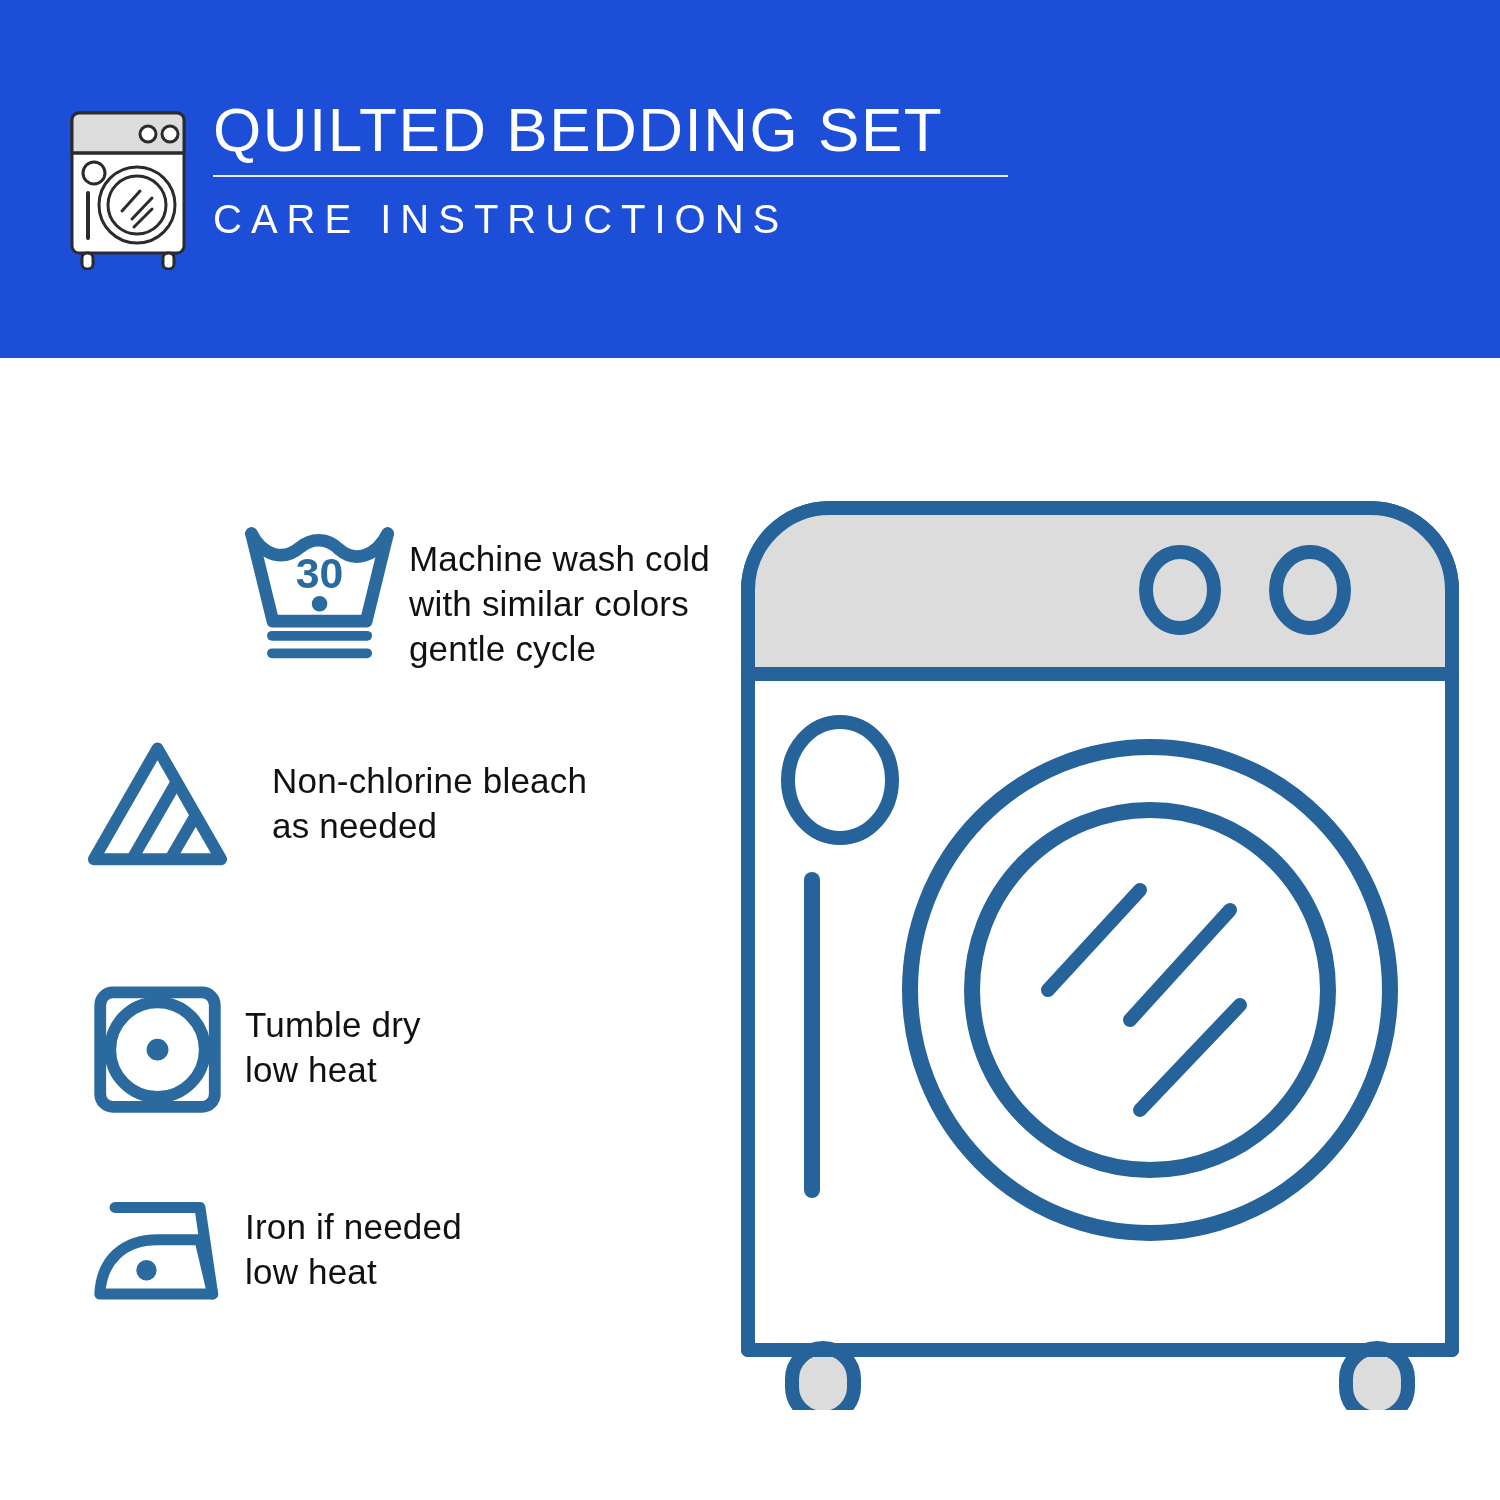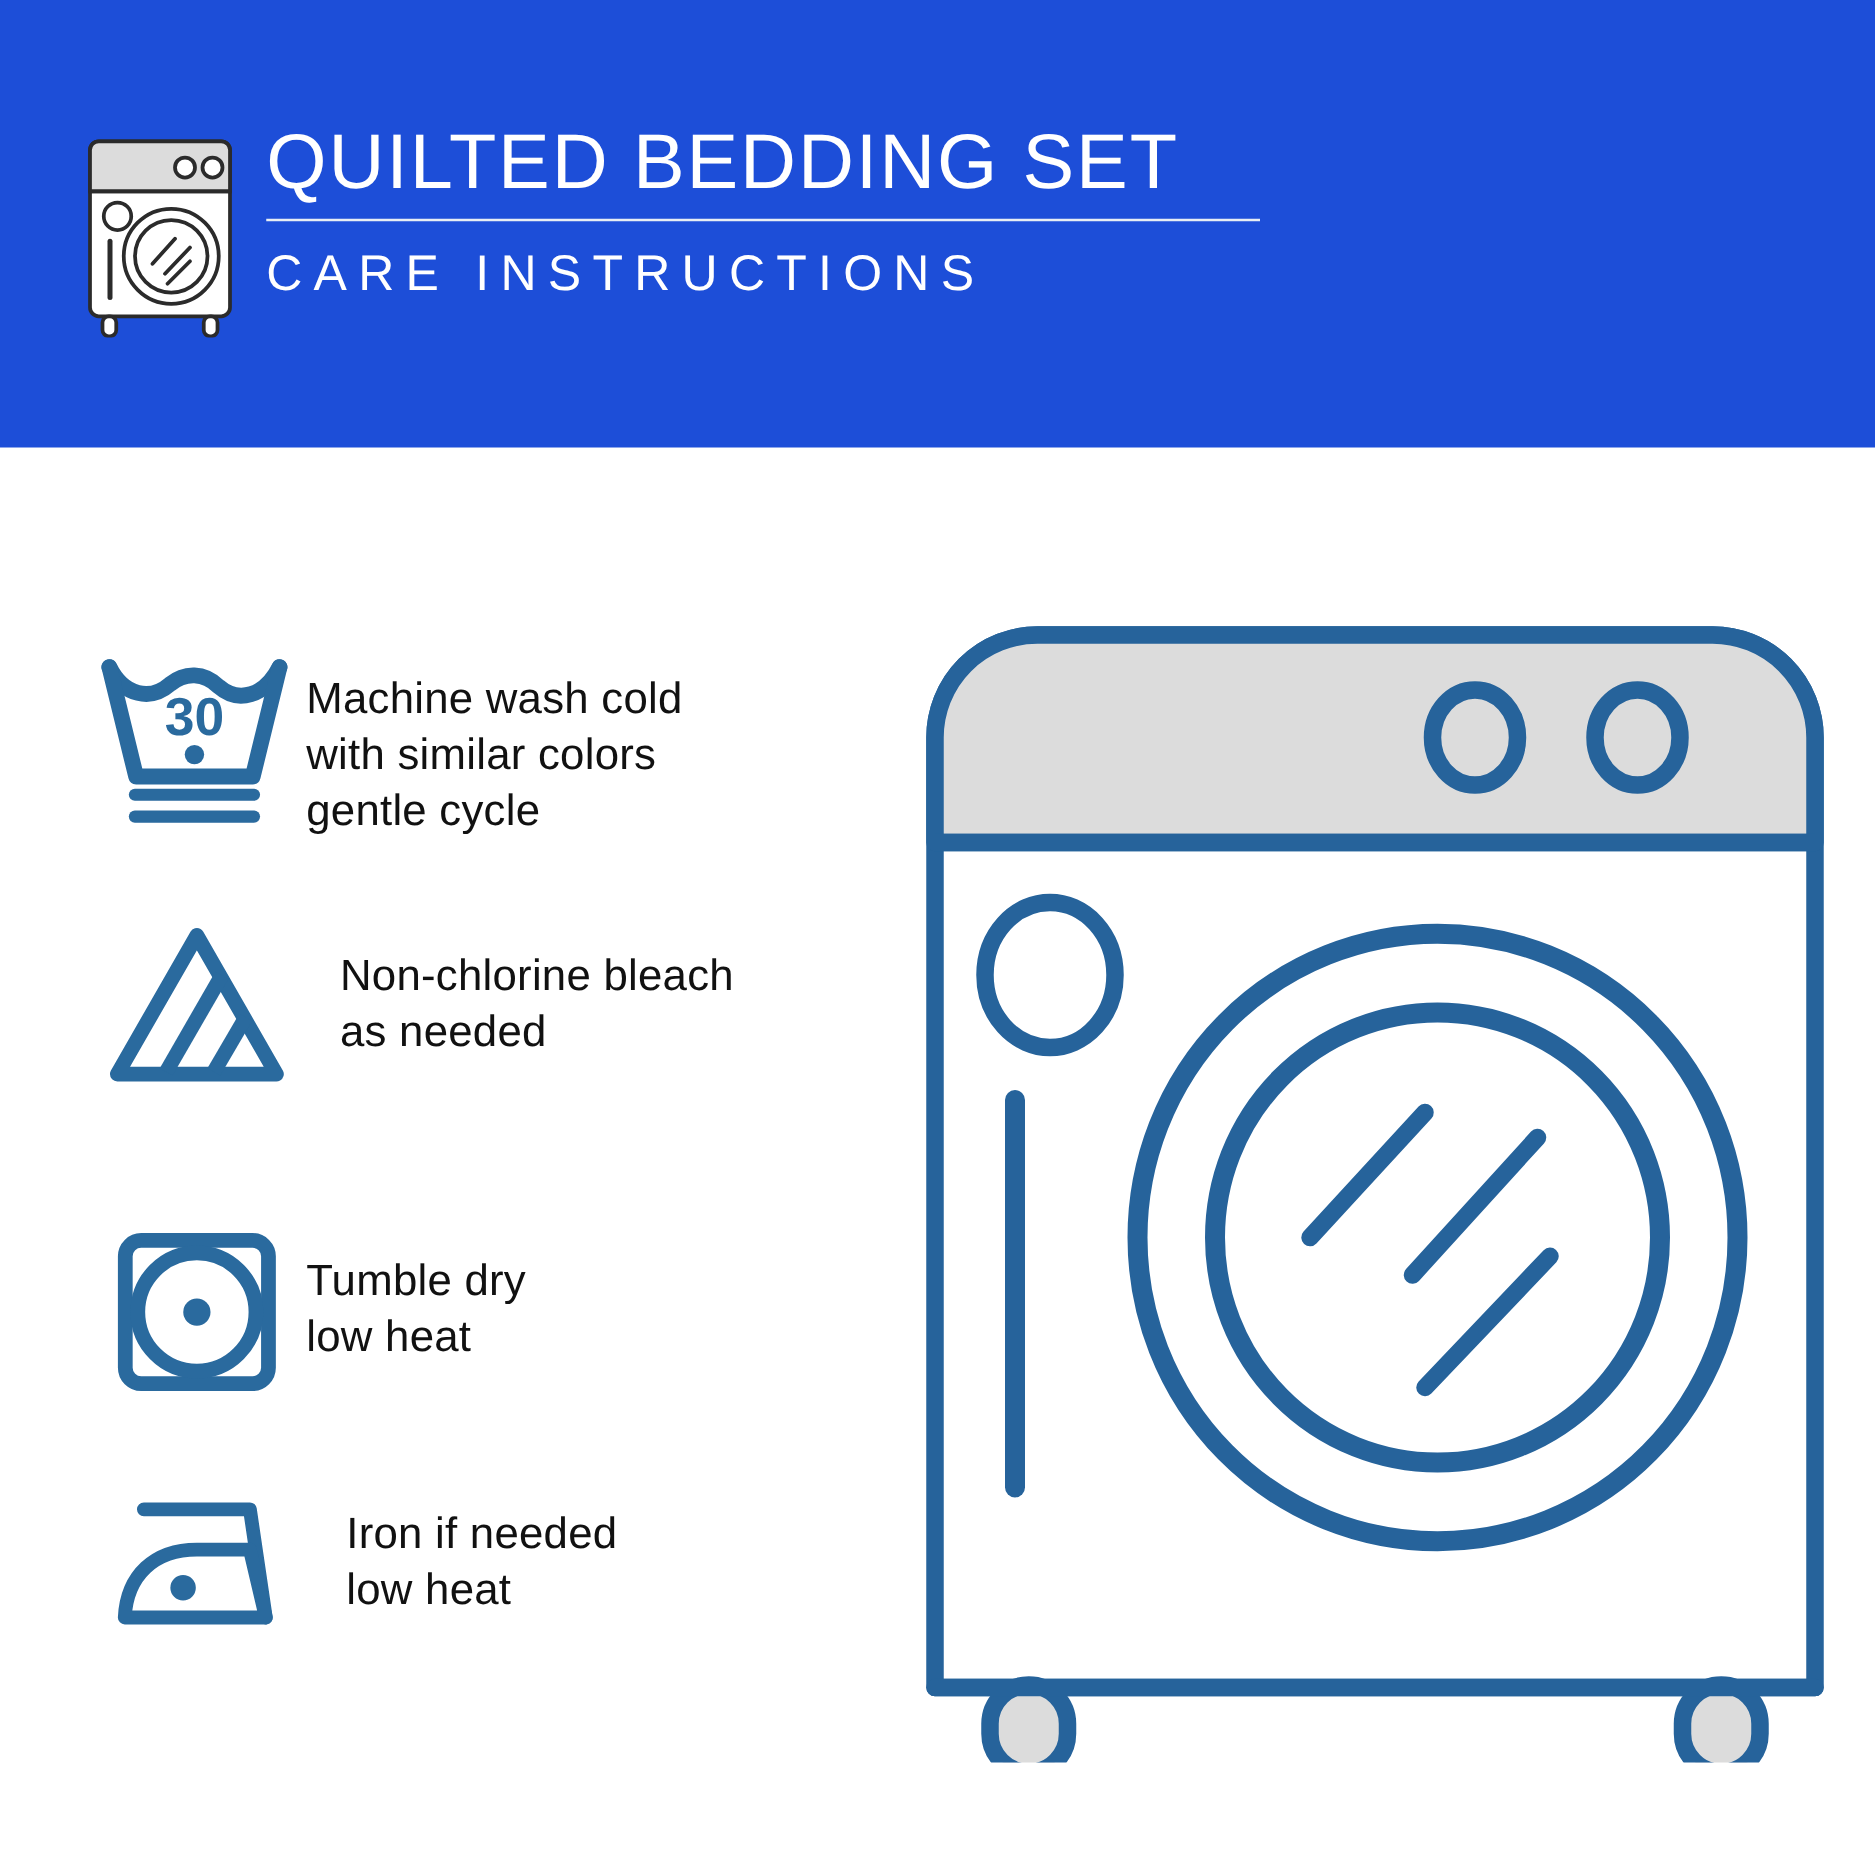--- a/index.html
+++ b/index.html
@@ -86,23 +86,23 @@
   }
   .care-text {
     color: #111111;
     font-size: 35px;
     line-height: 45px;
     padding-top: 26px;
     font-weight: 400;
     white-space: pre-line;
     letter-spacing: 0.2px;
   }
-  .care-text.tight { padding-top: 22px; margin-left: 32px; }
-
-  #item-wash   { top: 10px; }
+  .care-text.tight { padding-top: 22px; }
+
+  #item-wash   { top: 10px; justify-content: flex-end; }
   #item-bleach { top: 232px; gap: 27px; }
   #item-dry    { top: 476px; }
   #item-iron   { top: 682px; }
 
   
   #machine-illustration {
     position: absolute;
     left: 730px;
     top: 490px;
     width: 740px;

